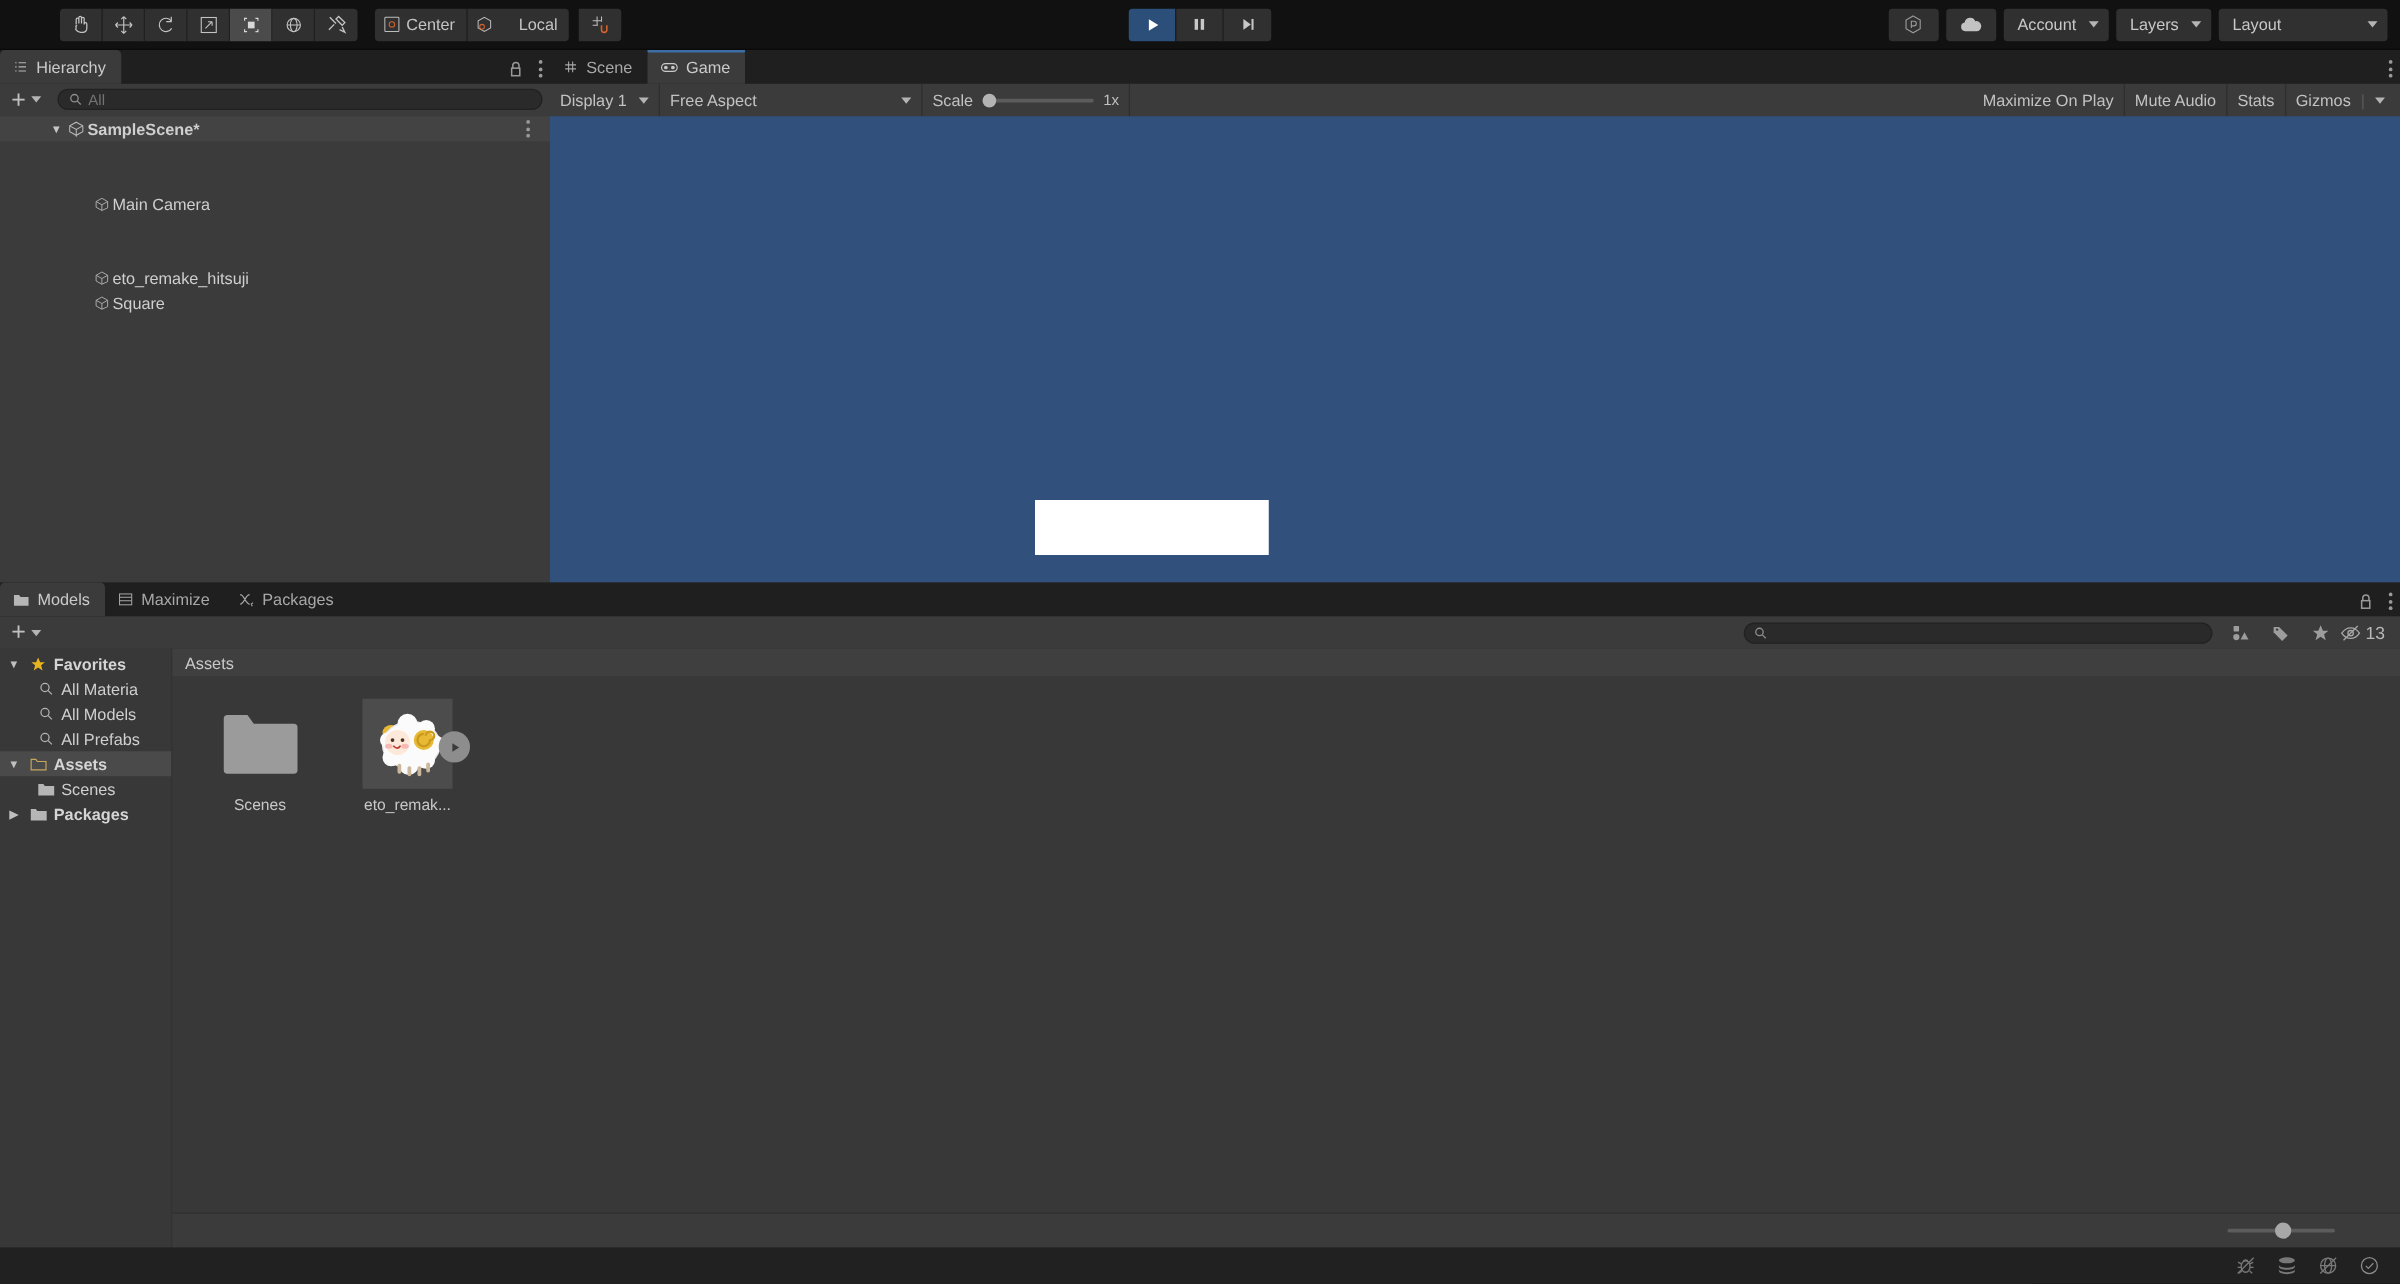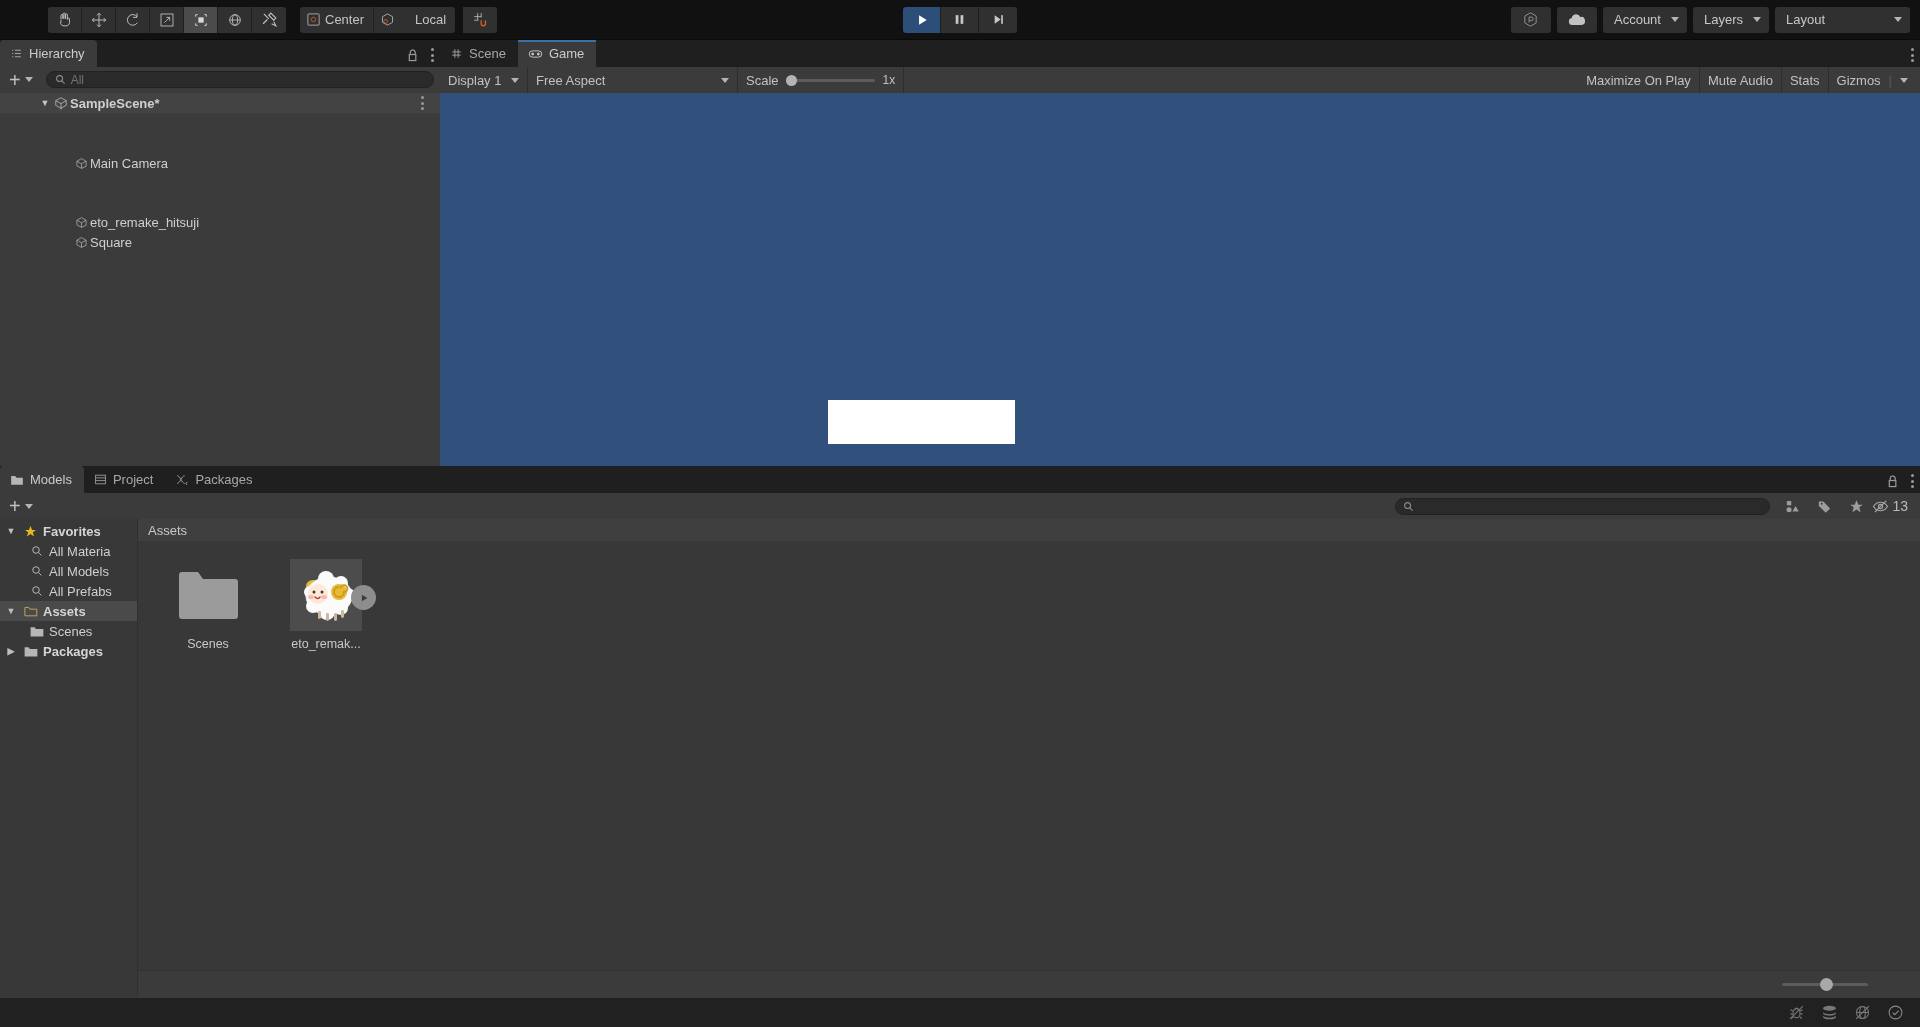--- a/index.html
+++ b/index.html
@@ -425,21 +425,21 @@
               <svg width="14" height="12" viewBox="0 0 24 20" fill="#b6b6b6">
                   <path d="M2 3h7l2 3h11v12H2z"></path>
                 </svg>
               <span>Models</span>
             </div>
             <div class="tab">
               <svg width="13" height="13" viewBox="0 0 24 24" fill="none" stroke="#a8a8a8" stroke-width="1.5">
                   <rect x="3" y="4" width="18" height="16"></rect>
                   <path d="M3 9h18M3 14h18"></path>
                 </svg>
-              <span>Project</span>
+              <span>Maximize</span>
             </div>
             <div class="tab">
               <svg width="14" height="13" viewBox="0 0 24 24" fill="none" stroke="#a8a8a8" stroke-width="1.6">
                   <path d="M3 5c6 0 8 14 14 14M19 19l3-2M19 19l2 3M3 19c6 0 8-14 14-14"></path>
                 </svg>
               <span>Packages</span>
             </div>
             <div class="tabbar-right">
               <svg class="ico-lock" viewBox="0 0 14 15" fill="none" stroke="#9a9a9a" stroke-width="1.3">
                   <path d="M3.5 7V4.2A2.7 2.7 0 018.8 4.2V7"></path>

